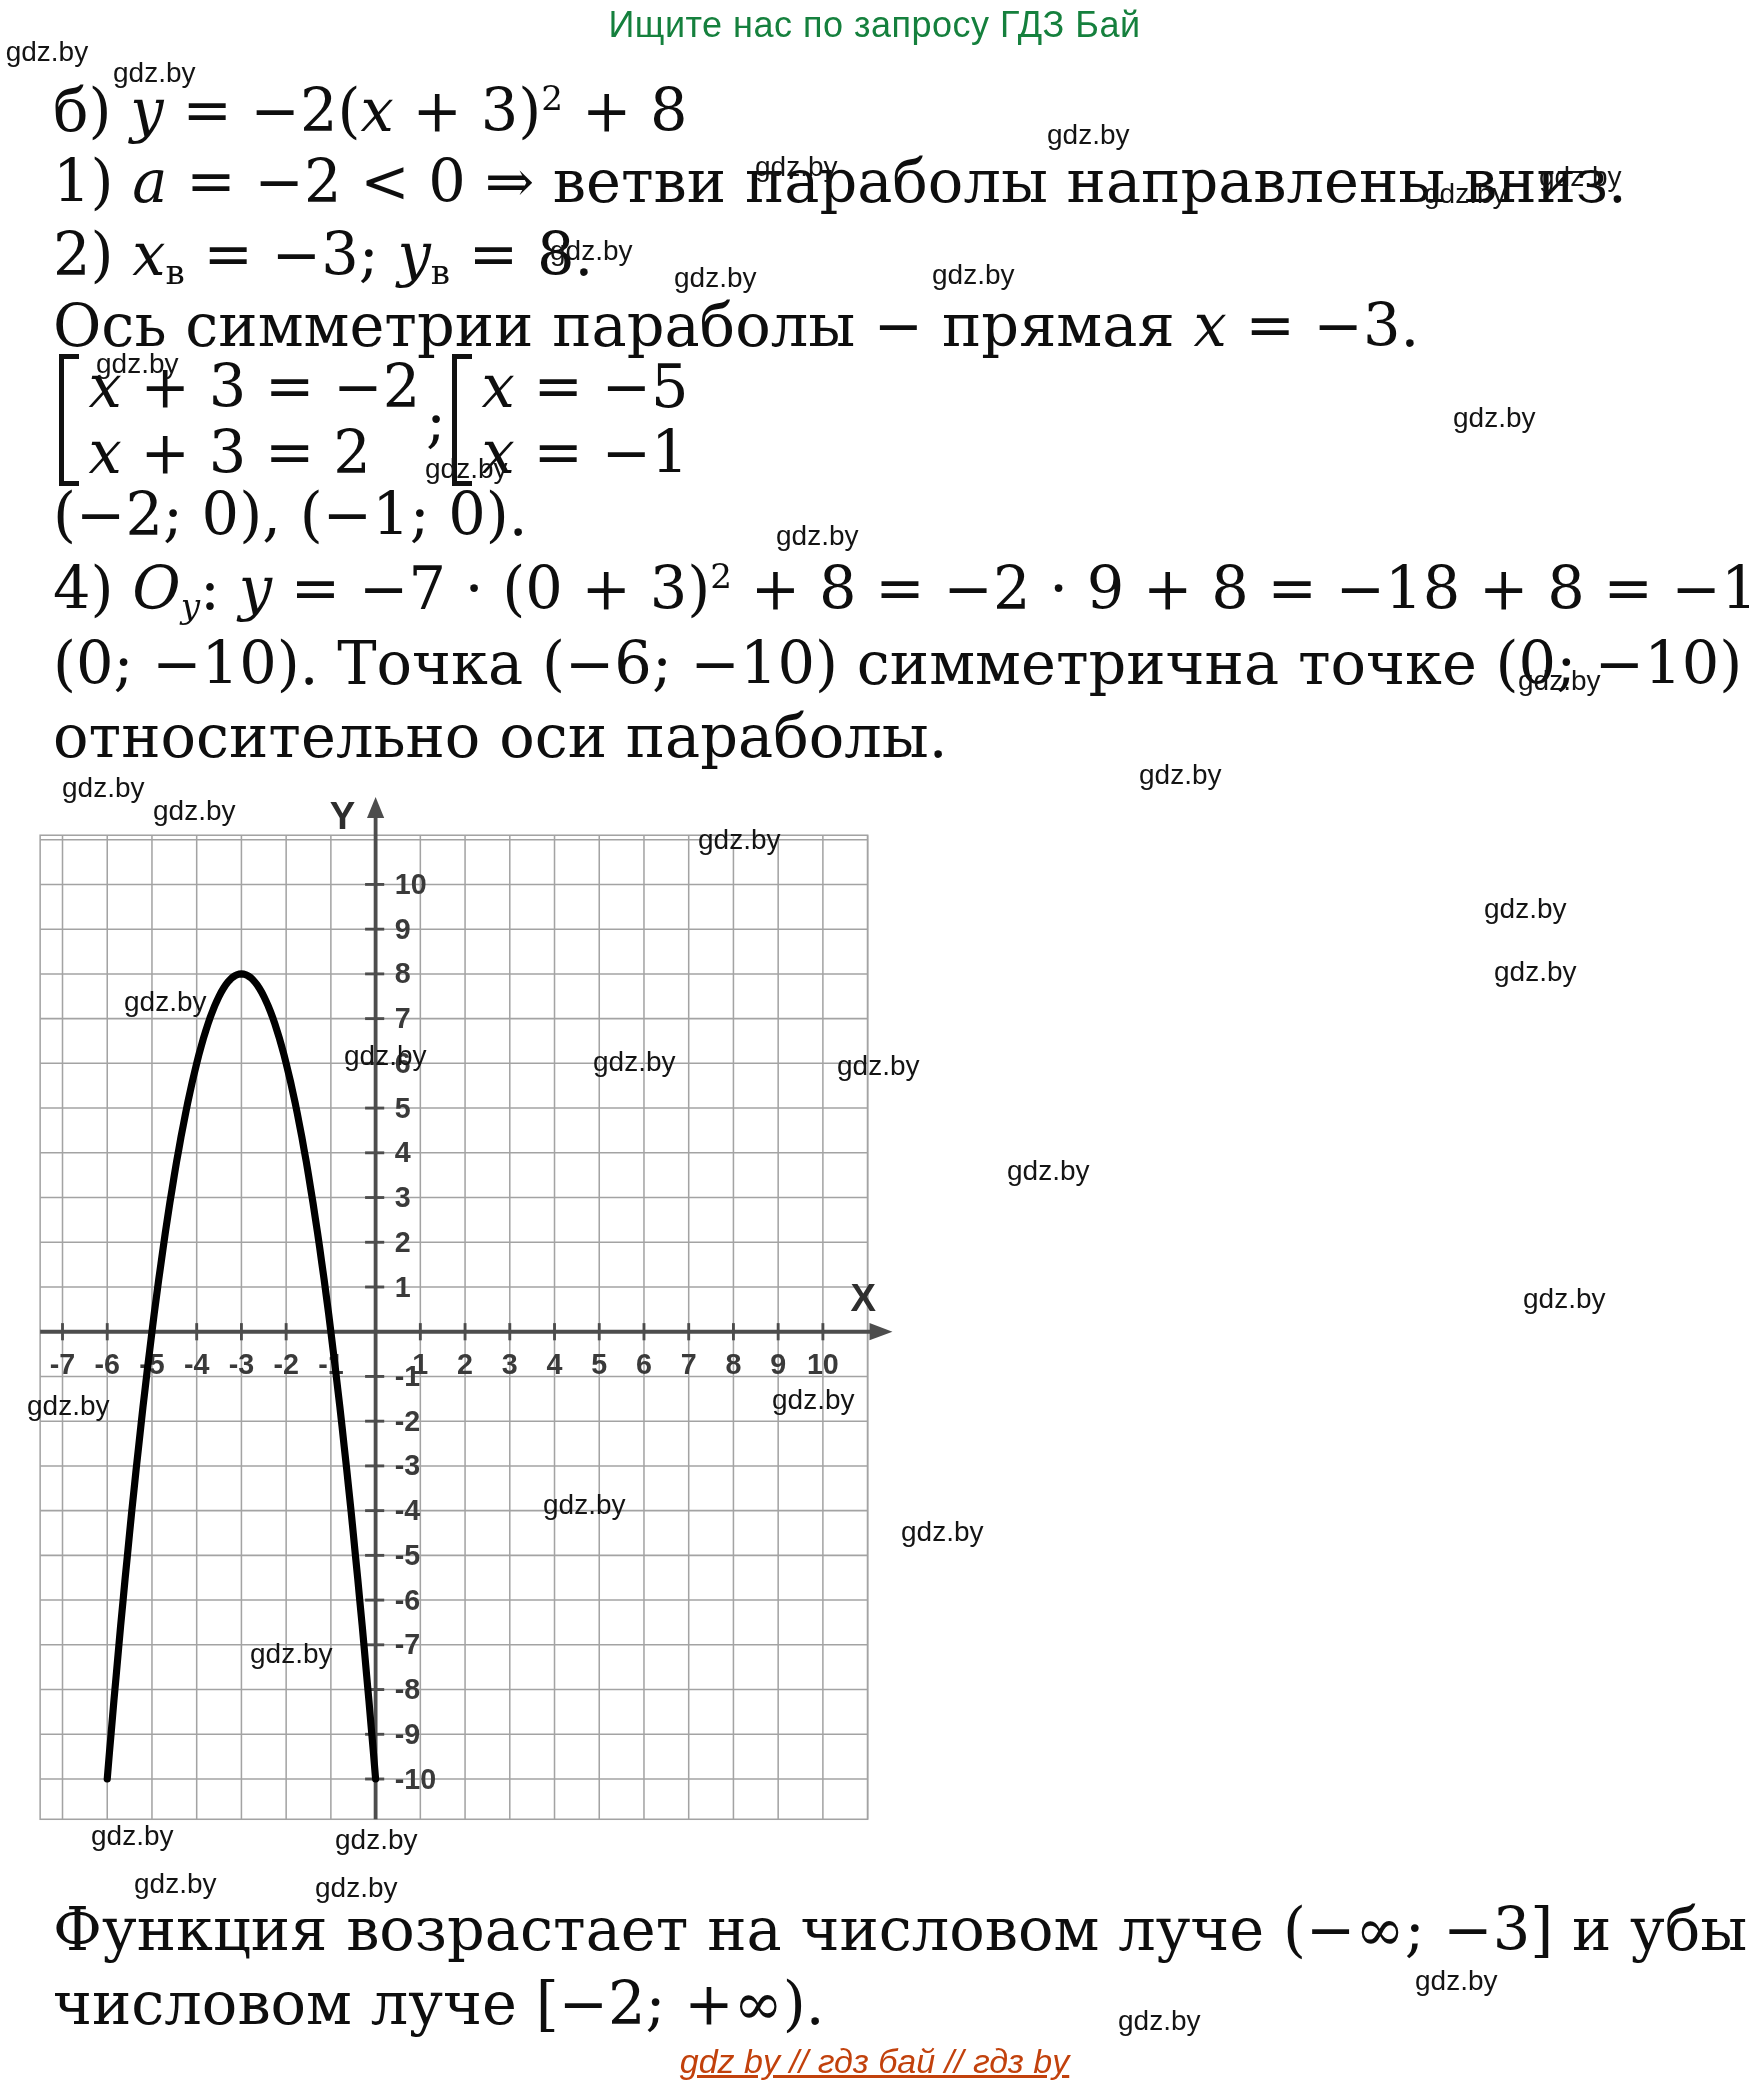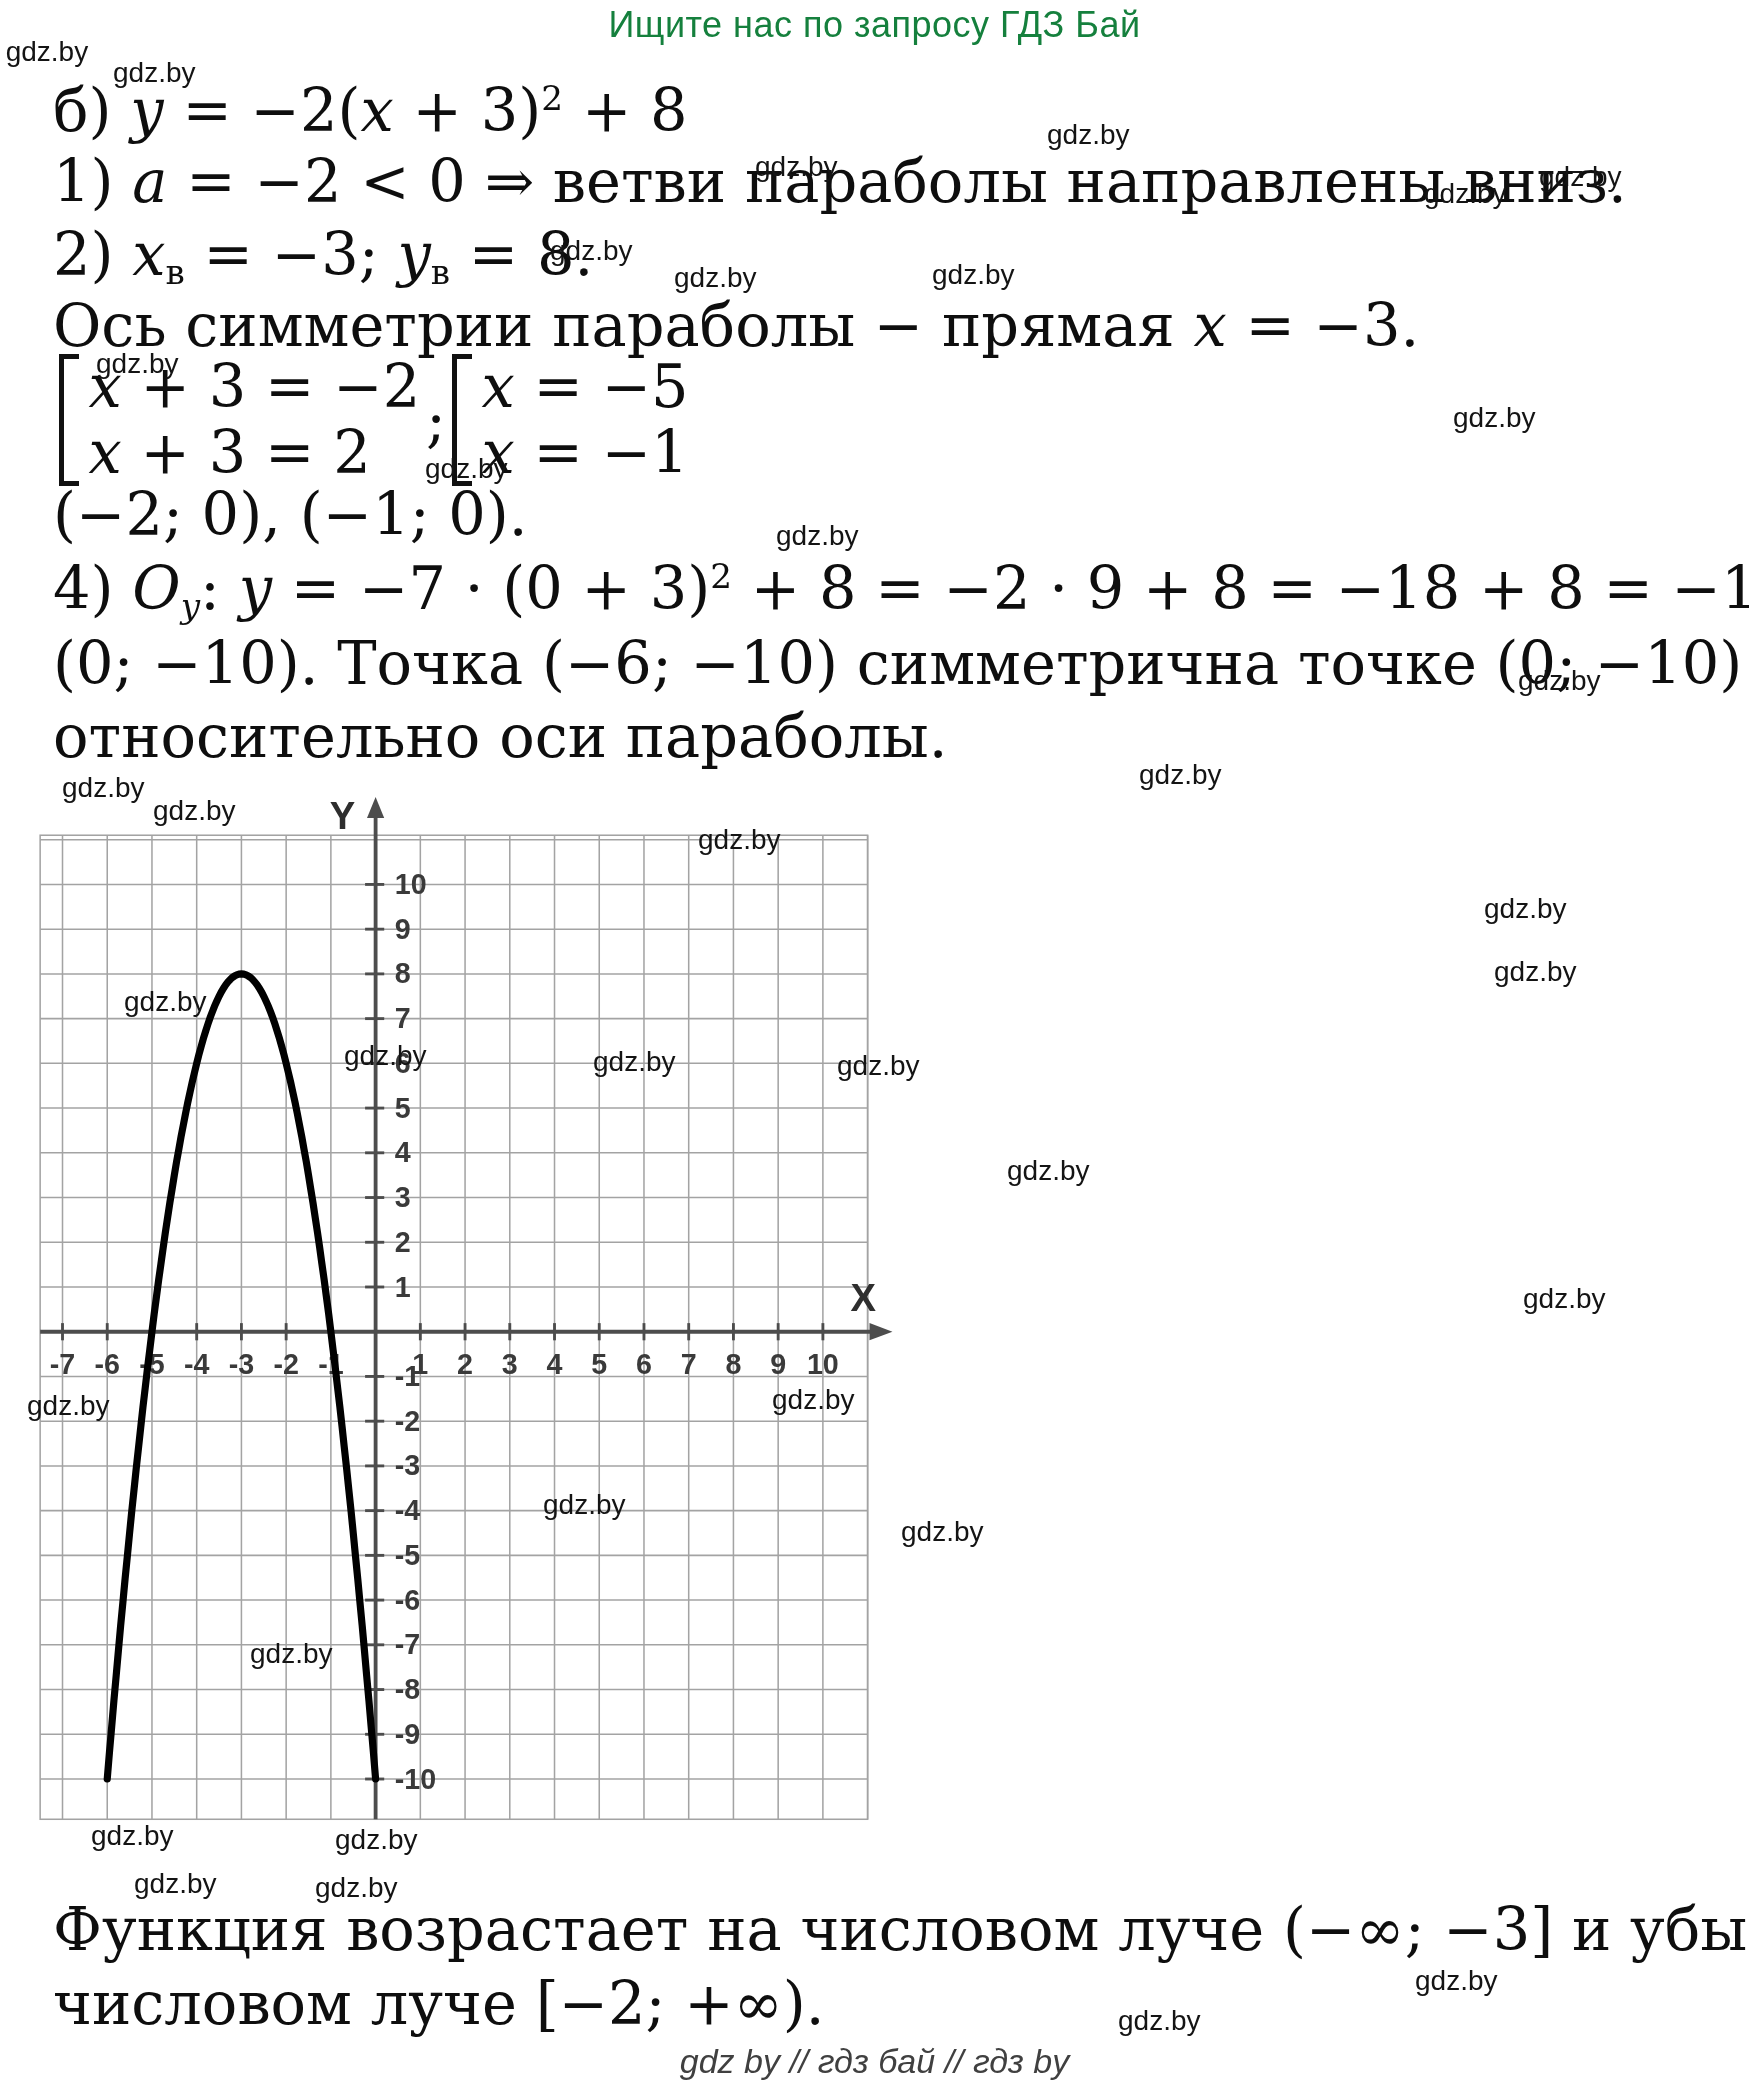--- a/index.html
+++ b/index.html
@@ -190,21 +190,21 @@
       <text x="413" y="1871" text-anchor="start">-10</text>
     </g>
     <text x="345" y="867.5200000000001" fill="#2e2e2e" font-size="40" font-weight="700">Y</text>
     <text x="889.8" y="1371" fill="#2e2e2e" font-size="40" font-weight="700">X</text>
     <path d="M112.2,1861.0 L114.5,1833.2 L116.9,1805.8 L119.2,1778.9 L121.6,1752.4 L123.9,1726.5 L126.2,1700.9 L128.6,1675.9 L130.9,1651.3 L133.3,1627.2 L135.6,1603.6 L137.9,1580.4 L140.3,1557.7 L142.6,1535.5 L145.0,1513.7 L147.3,1492.5 L149.6,1471.6 L152.0,1451.3 L154.3,1431.4 L156.7,1412.0 L159.0,1393.0 L161.3,1374.5 L163.7,1356.5 L166.0,1338.9 L168.4,1321.9 L170.7,1305.3 L173.0,1289.1 L175.4,1273.4 L177.7,1258.2 L180.1,1243.5 L182.4,1229.2 L184.7,1215.4 L187.1,1202.1 L189.4,1189.2 L191.8,1176.8 L194.1,1164.9 L196.4,1153.4 L198.8,1142.4 L201.1,1131.9 L203.5,1121.8 L205.8,1112.2 L208.1,1103.1 L210.5,1094.4 L212.8,1086.2 L215.2,1078.5 L217.5,1071.3 L219.8,1064.5 L222.2,1058.1 L224.5,1052.3 L226.9,1046.9 L229.2,1042.0 L231.5,1037.6 L233.9,1033.6 L236.2,1030.1 L238.6,1027.0 L240.9,1024.5 L243.2,1022.3 L245.6,1020.7 L247.9,1019.5 L250.3,1018.8 L252.6,1018.6 L254.9,1018.8 L257.3,1019.5 L259.6,1020.7 L262.0,1022.3 L264.3,1024.4 L266.6,1027.0 L269.0,1030.1 L271.3,1033.6 L273.7,1037.6 L276.0,1042.0 L278.3,1046.9 L280.7,1052.3 L283.0,1058.1 L285.4,1064.5 L287.7,1071.2 L290.0,1078.5 L292.4,1086.2 L294.7,1094.4 L297.1,1103.1 L299.4,1112.2 L301.7,1121.8 L304.1,1131.9 L306.4,1142.4 L308.8,1153.4 L311.1,1164.8 L313.4,1176.8 L315.8,1189.2 L318.1,1202.1 L320.5,1215.4 L322.8,1229.2 L325.1,1243.5 L327.5,1258.2 L329.8,1273.4 L332.2,1289.1 L334.5,1305.2 L336.8,1321.9 L339.2,1338.9 L341.5,1356.5 L343.9,1374.5 L346.2,1393.0 L348.5,1412.0 L350.9,1431.4 L353.2,1451.3 L355.6,1471.6 L357.9,1492.4 L360.2,1513.7 L362.6,1535.5 L364.9,1557.7 L367.3,1580.4 L369.6,1603.6 L371.9,1627.2 L374.3,1651.3 L376.6,1675.9 L379.0,1700.9 L381.3,1726.4 L383.6,1752.4 L386.0,1778.9 L388.3,1805.8 L390.7,1833.2 L393.0,1861.0 " fill="none" stroke="#000000" stroke-width="7.5" stroke-linecap="round"></path>
   </svg>
 
 <div class="math-line" style="top:1895px"><span class="tk-n">Функция возрастает на числовом луче (−∞; −3] и убывает на</span></div>
 <div class="math-line" style="top:1969px"><span class="tk-n">числовом луче [−2; +∞).</span></div>
 
-<div class="footer" style="color: #404040;">gdz by  //  гдз бай  //  гдз by</div>
+<div class="footer" style="color: #c2410c; text-decoration: underline;">gdz by  //  гдз бай  //  гдз by</div>
 
 <div class="watermark" style="left: 5.7px; top: 36px;">gdz.by</div>
 <div class="watermark" style="left: 113px; top: 57px;">gdz.by</div>
 <div class="watermark" style="left: 755px; top: 151px;">gdz.by</div>
 <div class="watermark" style="left: 1047px; top: 119px;">gdz.by</div>
 <div class="watermark" style="left: 1539px; top: 161px;">gdz.by</div>
 <div class="watermark" style="left: 1424px; top: 178px;">gdz.by</div>
 <div class="watermark" style="left: 550px; top: 235px;">gdz.by</div>
 <div class="watermark" style="left: 674px; top: 262px;">gdz.by</div>
 <div class="watermark" style="left: 96px; top: 348px;">gdz.by</div>

